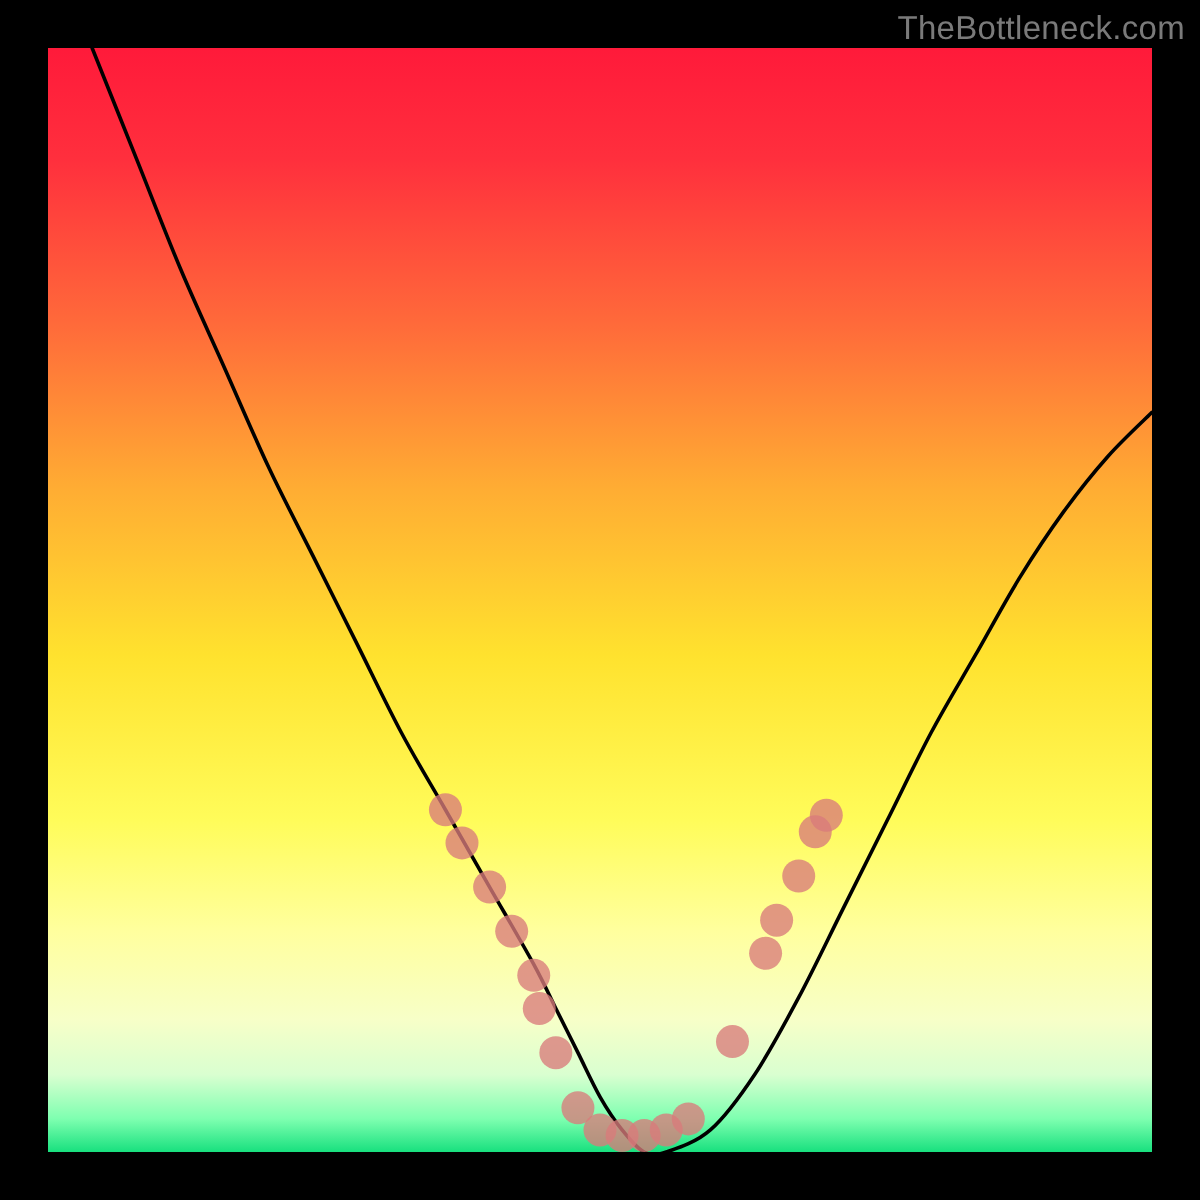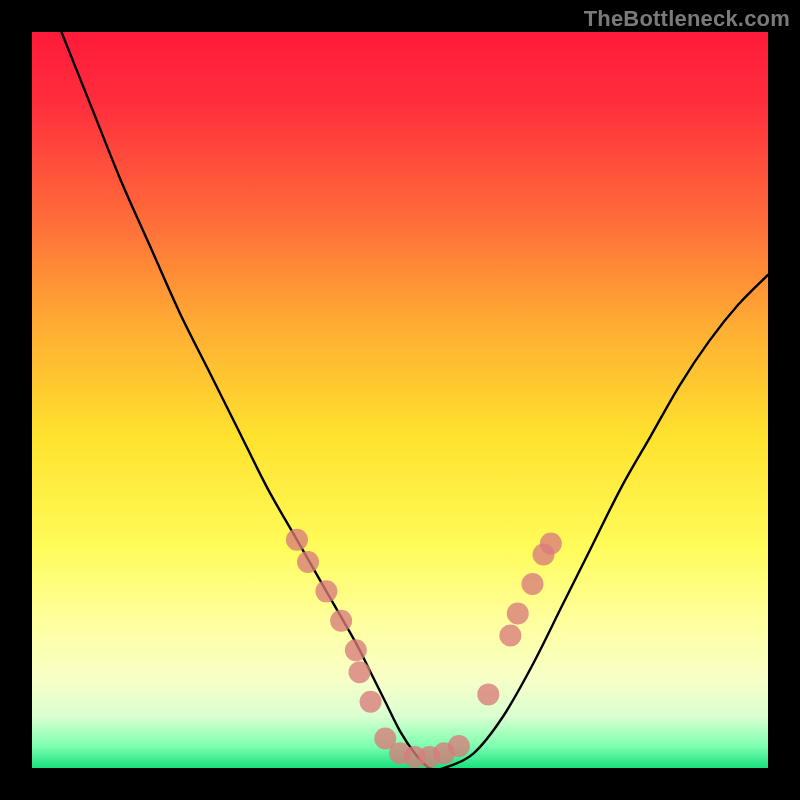--- a/index.html
+++ b/index.html
@@ -26,21 +26,21 @@
     width: 736px;
     height: 736px;
     overflow: hidden;
   }
   .watermark {
     position: absolute;
     top: 6px;
     right: 10px;
     color: #7a7a7a;
     font-size: 22px;
-    font-weight: 700;
+    font-weight: 400;
     letter-spacing: 0.2px;
     z-index: 10;
   }
   svg { display: block; }
 </style>
 </head>
 <body>
 
 <div class="frame">
   <div class="watermark">TheBottleneck.com</div>

